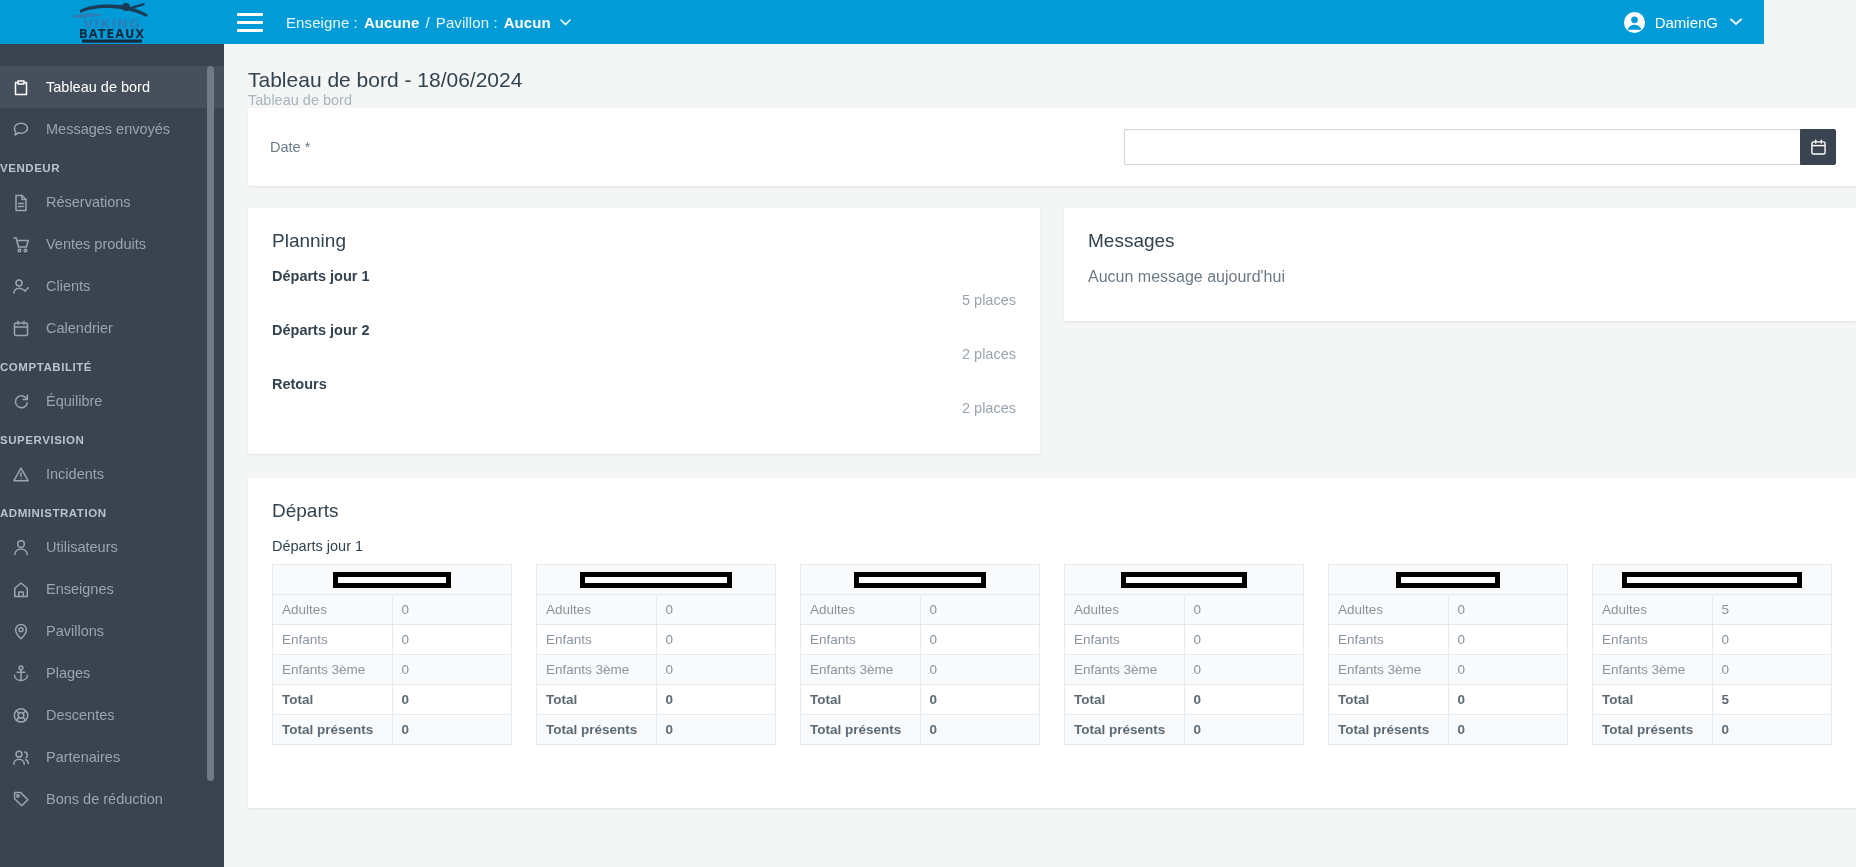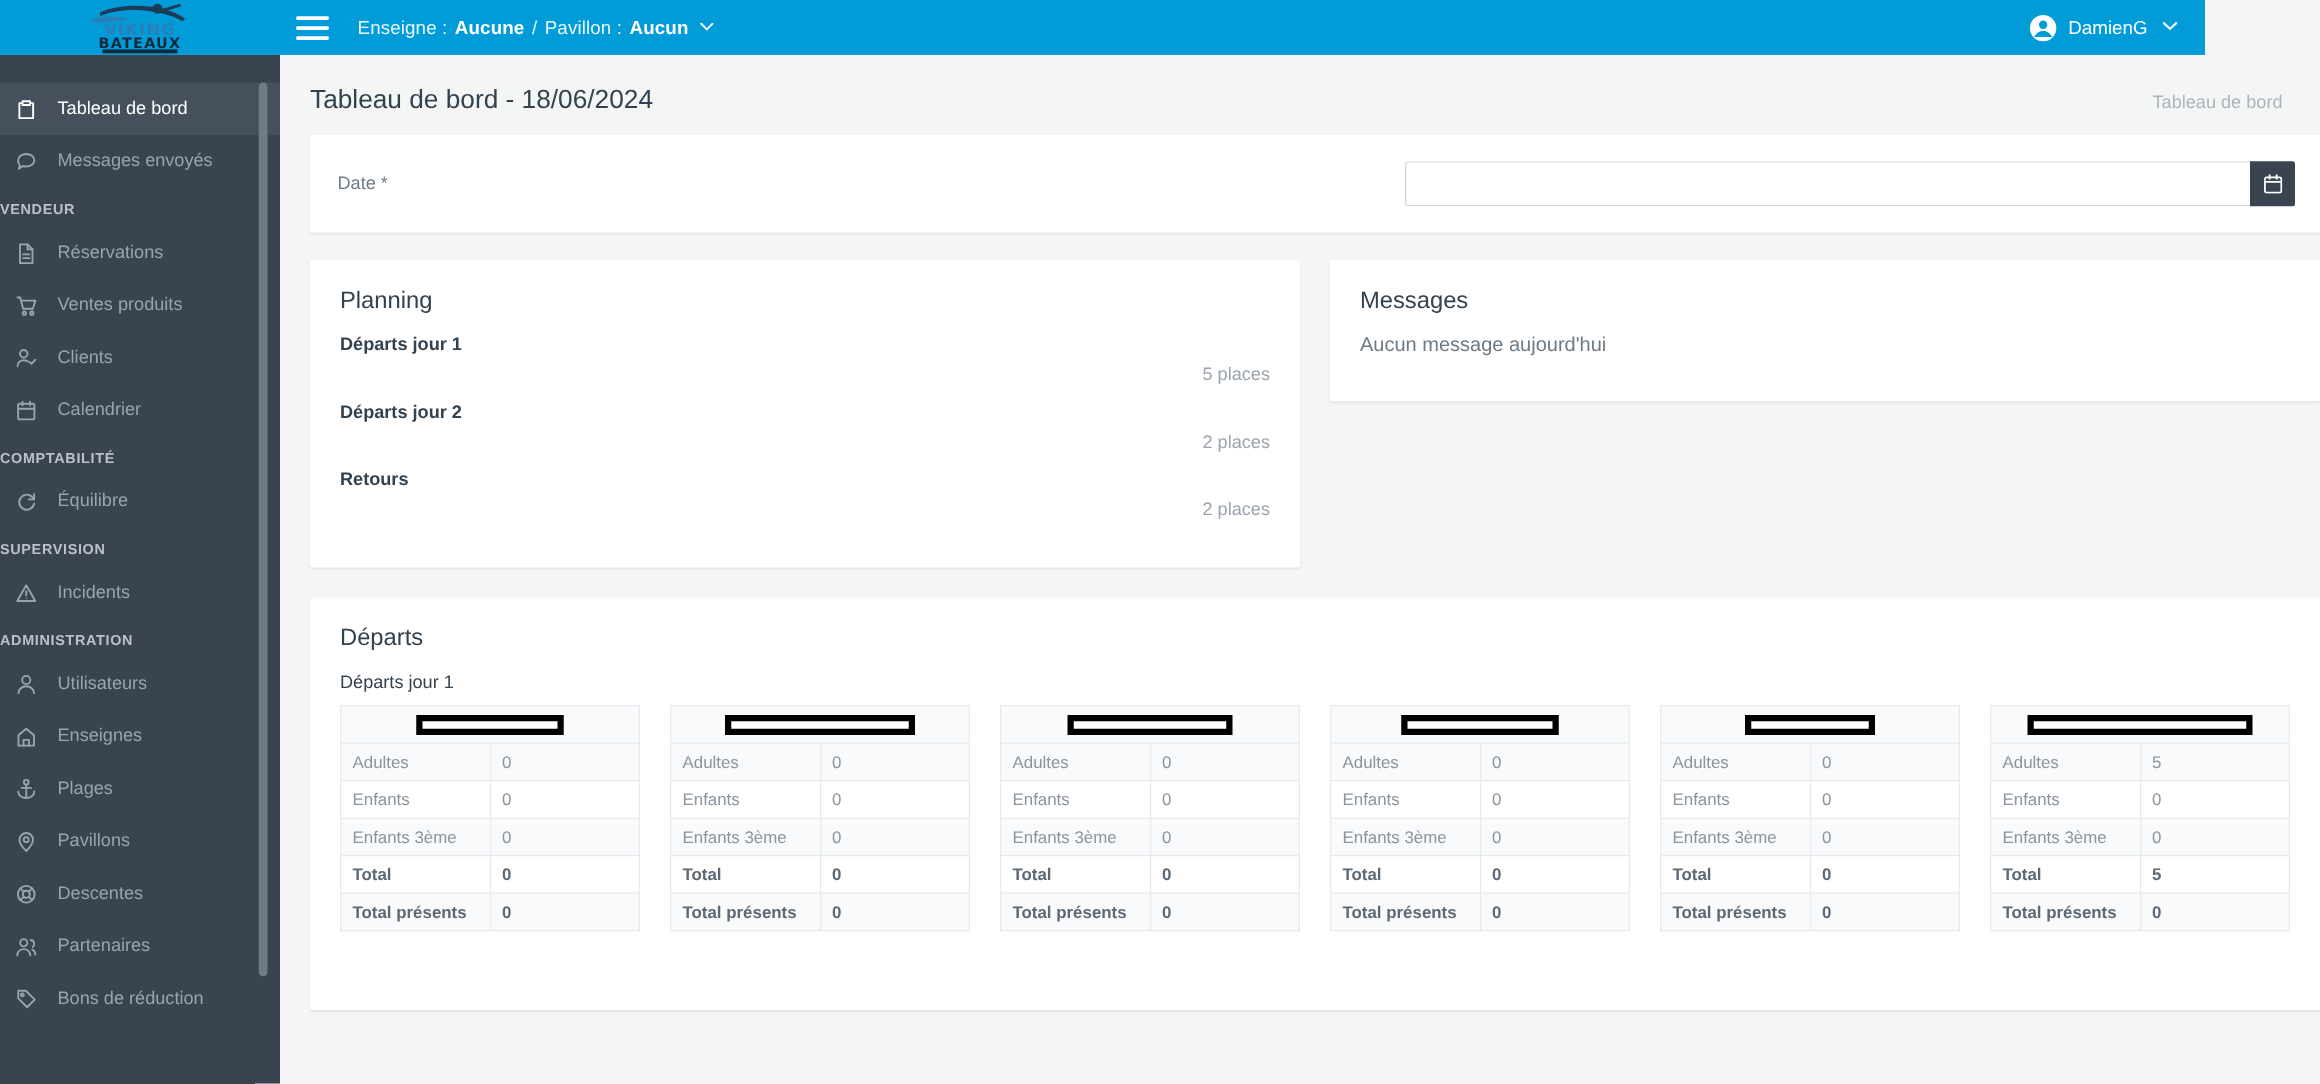--- a/index.html
+++ b/index.html
@@ -92,20 +92,21 @@
   .main {
     position: absolute; top: 44px; left: 224px;
     width: 1632px; height: 823px;
     background: #f4f6f6;
     overflow: hidden;
   }
   .page-head {
     display:flex; align-items: baseline;
     padding: 24px 30px 0 24px;
     height: 56px;
+    flex-direction: column;
   }
   .page-title { font-size: 21px; color:#32424f; font-weight: 400; }
   .page-head .sp { flex: 1 1 auto; }
   .breadcrumb { color:#a9b4bd; font-size: 14.5px; white-space:nowrap; }
 
   .card {
     background:#fff;
     border-radius: 2px;
     box-shadow: 0 1px 2px rgba(0,0,0,.08);
   }
@@ -326,36 +327,36 @@
             <svg width="18" height="19" viewBox="0 0 18 19">
               <path d="M2.8 8.2 9 3l6.2 5.2v8.3H2.8z" stroke="#9aa4b1" stroke-width="1.5" fill="none" stroke-linecap="round" stroke-linejoin="round"></path>
               <path d="M6.8 16.5v-4.6h4.4v4.6" stroke="#9aa4b1" stroke-width="1.5" fill="none" stroke-linecap="round" stroke-linejoin="round"></path>
             </svg>
           </span>
           <span class="lbl">Enseignes</span>
         </div>
         <div class="sb-item">
           <span class="ic">
             <svg width="18" height="19" viewBox="0 0 18 19">
+              <path d="M9 16.8s5.4-5.1 5.4-9A5.4 5.4 0 0 0 3.6 7.8c0 3.9 5.4 9 5.4 9z" stroke="#9aa4b1" stroke-width="1.5" fill="none" stroke-linecap="round" stroke-linejoin="round"></path>
+              <circle cx="9" cy="7.7" r="2" stroke="#9aa4b1" stroke-width="1.5" fill="none" stroke-linecap="round" stroke-linejoin="round"></circle>
+            </svg>
+          </span>
+          <span class="lbl">Pavillons</span>
+        </div>
+        <div class="sb-item">
+          <span class="ic">
+            <svg width="18" height="19" viewBox="0 0 18 19">
               <circle cx="9" cy="3.8" r="1.9" stroke="#9aa4b1" stroke-width="1.5" fill="none" stroke-linecap="round" stroke-linejoin="round"></circle>
               <path d="M9 5.8v10.6" stroke="#9aa4b1" stroke-width="1.5" fill="none" stroke-linecap="round" stroke-linejoin="round"></path>
               <path d="M5.2 8.3h7.6" stroke="#9aa4b1" stroke-width="1.5" fill="none" stroke-linecap="round" stroke-linejoin="round"></path>
               <path d="M2.6 11.2c0 3.2 3 5.2 6.4 5.2s6.4-2 6.4-5.2" stroke="#9aa4b1" stroke-width="1.5" fill="none" stroke-linecap="round" stroke-linejoin="round"></path>
             </svg>
           </span>
           <span class="lbl">Plages</span>
-        </div>
-        <div class="sb-item">
-          <span class="ic">
-            <svg width="18" height="19" viewBox="0 0 18 19">
-              <path d="M9 16.8s5.4-5.1 5.4-9A5.4 5.4 0 0 0 3.6 7.8c0 3.9 5.4 9 5.4 9z" stroke="#9aa4b1" stroke-width="1.5" fill="none" stroke-linecap="round" stroke-linejoin="round"></path>
-              <circle cx="9" cy="7.7" r="2" stroke="#9aa4b1" stroke-width="1.5" fill="none" stroke-linecap="round" stroke-linejoin="round"></circle>
-            </svg>
-          </span>
-          <span class="lbl">Pavillons</span>
         </div>
         <div class="sb-item">
           <span class="ic">
             <svg width="18" height="19" viewBox="0 0 18 19">
               <circle cx="9" cy="9.4" r="6.7" stroke="#9aa4b1" stroke-width="1.5" fill="none" stroke-linecap="round" stroke-linejoin="round"></circle>
               <circle cx="9" cy="9.4" r="2.8" stroke="#9aa4b1" stroke-width="1.5" fill="none" stroke-linecap="round" stroke-linejoin="round"></circle>
               <path d="M4.3 4.7l2.7 2.7M11 11.4l2.7 2.7M13.7 4.7L11 7.4M7 11.4l-2.7 2.7" stroke="#9aa4b1" stroke-width="1.5" fill="none" stroke-linecap="round" stroke-linejoin="round"></path>
             </svg>
           </span>
           <span class="lbl">Descentes</span>

